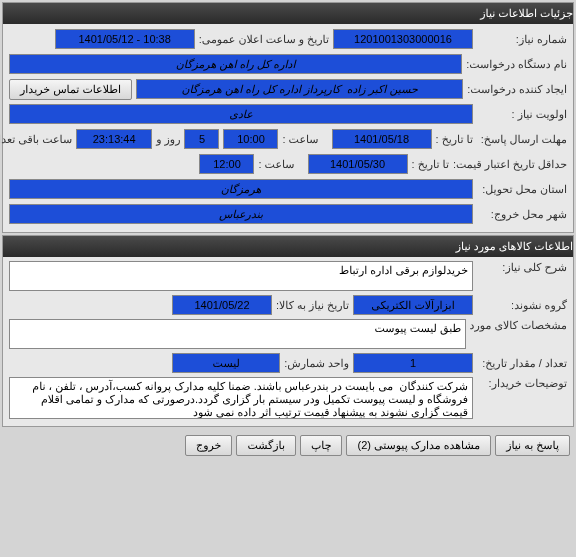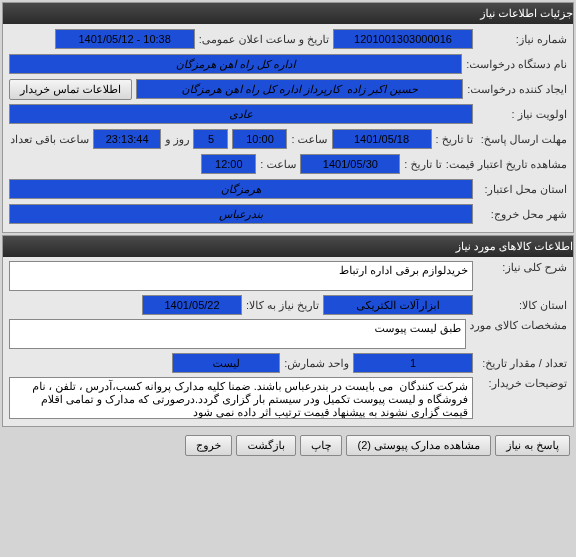--- a/index.html
+++ b/index.html
@@ -61,20 +61,21 @@
   direction: ltr;
 }
 .input-wide {
   flex: 1;
   text-align: right;
   direction: rtl;
   font-style: italic;
 }
 .input-date {
   width: 100px;
+  margin-left: 9px;
 }
 .input-time {
   width: 55px;
 }
 .input-days {
   width: 35px;
 }
 .input-num {
   width: 120px;
 }
@@ -108,21 +109,21 @@
 .row-multi {
   display: flex;
   align-items: flex-start;
   margin-bottom: 3px;
   gap: 4px;
 }
 .input-med {
   width: 140px;
 }
 .input-group {
-  width: 150px;
+  width: 120px;
   text-align: right;
   direction: rtl;
 }
 .input-unit {
   width: 108px;
   text-align: right;
   direction: rtl;
 }
 .watermark-bg {
   position: relative;
@@ -159,34 +160,34 @@
     </div>
 
     <div class="row">
       <span class="label">مهلت ارسال پاسخ:</span>
       <span class="label-sm">تا تاریخ :</span>
       <input type="text" class="input-date" readonly="" value="1401/05/18" style="">
       <span class="label-sm">ساعت :</span>
       <input type="text" class="input-time" readonly="" value="10:00" style="">
       <input type="text" class="input-days" readonly="" value="5" style="">
       <span class="label-sm">روز و</span>
-      <input type="text" class="input-time" style="width: 68px;" readonly="" value="23:13:44">
+      <input type="text" class="input-time" style="width: 76px;" readonly="" value="23:13:44">
       <span class="label-sm">ساعت باقی تعداد</span>
     </div>
 
     <div class="row">
-      <span class="label">مشاهده تاریخ اعتبار قیمت:</span>
+      <span class="label">حداقل تاریخ اعتبار قیمت:</span>
       <span class="label-sm">تا تاریخ :</span>
       <input type="text" class="input-date" readonly="" value="1401/05/30" style="">
       <span class="label-sm">ساعت :</span>
       <input type="text" class="input-time" readonly="" value="12:00" style="">
     </div>
 
     <div class="row">
-      <span class="label">استان محل اعتبار:</span>
+      <span class="label">استان محل تحویل:</span>
       <input type="text" class="input-wide" readonly="" value="هرمزگان" style="">
     </div>
 
     <div class="row">
       <span class="label">شهر محل خروج:</span>
       <input type="text" class="input-wide" readonly="" value="بندرعباس" style="">
     </div>
 
   </div>
 </div>
@@ -194,21 +195,21 @@
 <div class="panel">
   <div class="panel-header">اطلاعات کالاهای مورد نیاز</div>
   <div class="panel-body watermark-bg">
 
     <div class="row-multi">
       <span class="label">شرح کلی نیاز:</span>
       <textarea rows="2" readonly="" style="">خریدلوازم برقی اداره ارتباط</textarea>
     </div>
 
     <div class="row">
-      <span class="label">استان کالا:</span>
+      <span class="label">گروه نشوند:</span>
       <input type="text" class="input-group" readonly="" value="ابزارآلات الکتریکی" style="">
       <span class="label-sm">تاریخ نیاز به کالا:</span>
       <input type="text" class="input-date" readonly="" value="1401/05/22" style="">
     </div>
 
     <div class="row-multi">
       <span class="label">مشخصات کالای مورد نیاز:</span>
       <textarea rows="2" readonly="" style="">طبق لیست پیوست</textarea>
     </div>
 

